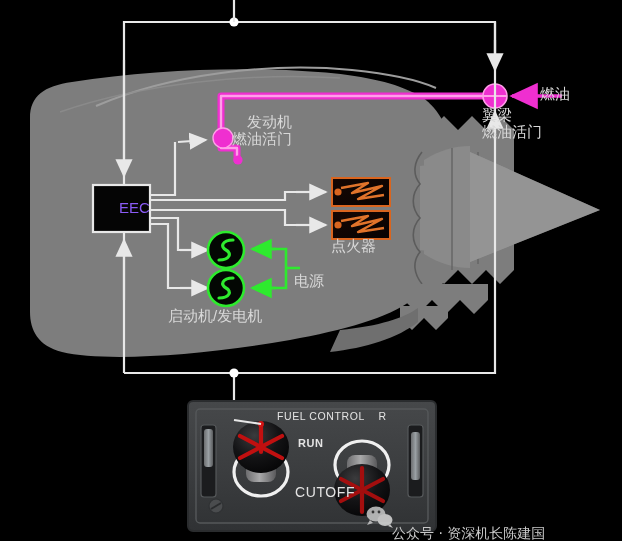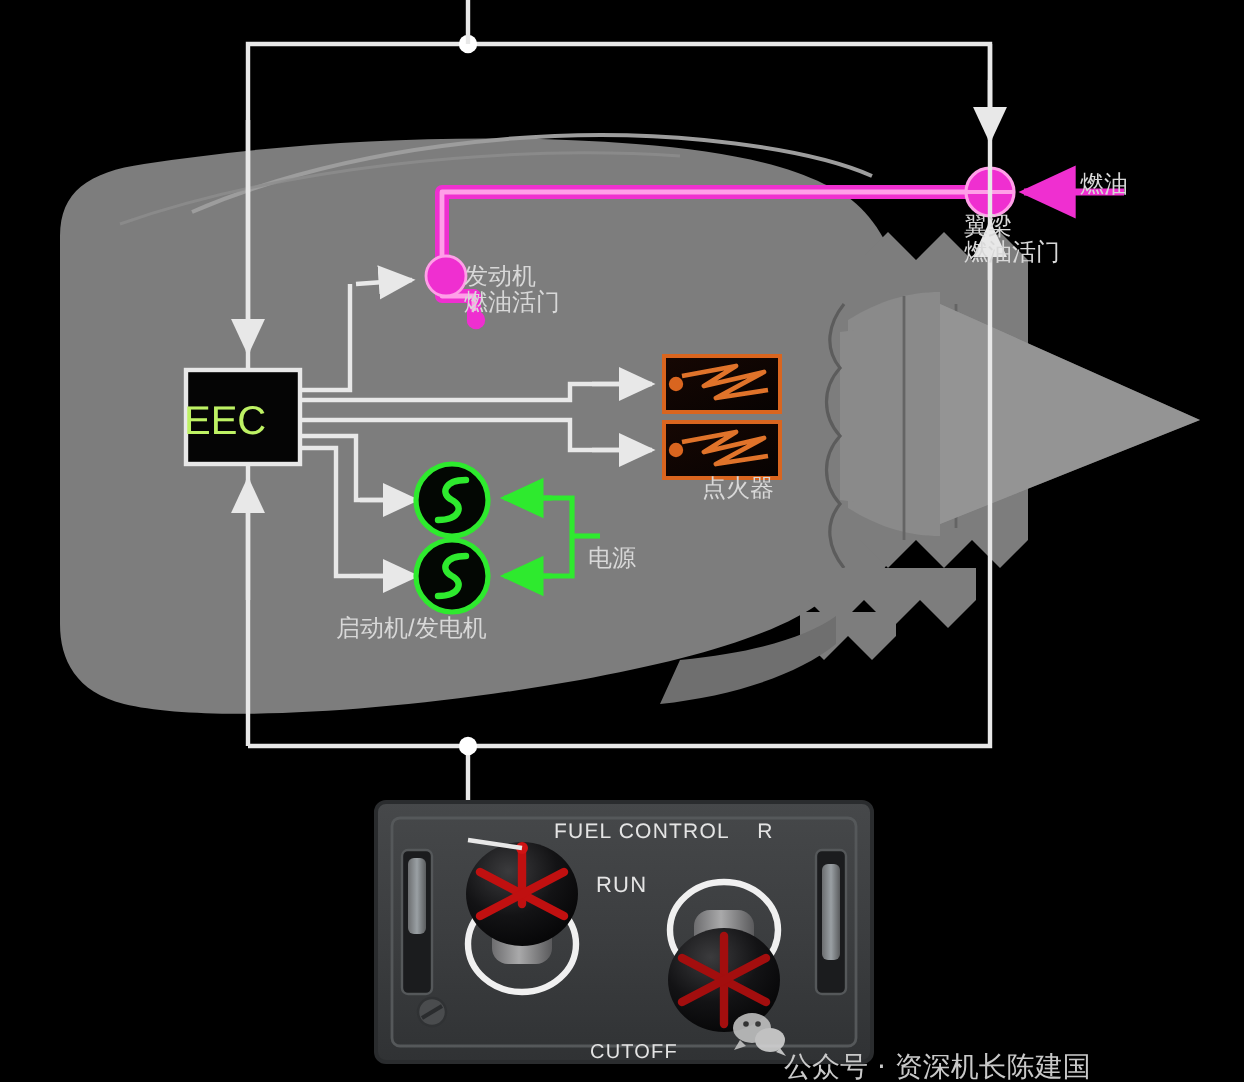--- a/index.html
+++ b/index.html
@@ -1,21 +1,21 @@
 <!DOCTYPE html>
 <html><head>
 <meta charset="utf-8">
 <style>
   html,body{margin:0;padding:0;background:#000;}
   body{width:622px;height:541px;overflow:hidden;
        font-family:"Liberation Sans","DejaVu Sans",sans-serif;}
   #stage{position:relative;width:622px;height:541px;background:#000;}
   #stage svg{position:absolute;left:0;top:0;}
   .lbl{position:absolute;color:#d8d8d8;white-space:pre;line-height:1.12;}
-  .cn{font-family:Liberation Sans, sans-serif;font-size:12px;}
+  .cn{font-family:Liberation Sans, sans-serif;font-size:15px;}
   .pnl-t{position:absolute;color:#e4e4e4;font-size:10.5px;letter-spacing:.6px;white-space:pre;}
   .wm{position:absolute;left:392px;top:505px;color:#c9c9c9;font-size:14px;
       font-family:"DejaVu Sans","Liberation Sans",sans-serif;white-space:pre;margin-top:20px;}
 </style>
 </head>
 <body>
 
 <div id="stage">
 
 <svg width="622" height="541" viewBox="0 0 622 541">
@@ -221,33 +221,33 @@
   <g opacity=".85">
     <ellipse cx="376" cy="514" rx="9.5" ry="7.5" fill="#c8c8c8"></ellipse>
     <path d="M 370,520 l -3,5 l 6,-2 Z" fill="#c8c8c8"></path>
     <ellipse cx="385" cy="520" rx="7.5" ry="6" fill="#dadada"></ellipse>
     <path d="M 390,524 l 3,4 l -5,-2 Z" fill="#dadada"></path>
     <circle cx="373" cy="512" r="1.4" fill="#3a3a3a"></circle>
     <circle cx="379" cy="512" r="1.4" fill="#3a3a3a"></circle>
   </g>
 </svg>
 
-<div class="lbl cn" style="left:232px;top:132px;"><span>发动机</span><br><span>燃油活门</span></div>
+<div class="lbl cn" style="left:232px;top:114px;text-align:right;"><span>发动机</span><br><span>燃油活门</span></div>
 
 <div class="lbl cn" style="left:540px;top:86px;">燃油</div>
 
 <div class="lbl cn" style="left:482px;top:107px;"><span>翼梁</span><br><span>燃油活门</span></div>
 
-<div class="lbl cn" style="left:351px;top:238px;">点火器</div>
+<div class="lbl cn" style="left:331px;top:238px;">点火器</div>
 
 <div class="lbl cn" style="left:168px;top:308px;text-align:right;">启动机/发电机</div>
 
 <div class="lbl cn" style="left:294px;top:273px;">电源</div>
 
-<div class="lbl" style="left:92px;top:200px;font-size:20px;color:#bef264;">EEC</div>
+<div class="lbl" style="left:119px;top:200px;font-size:15px;color:#8b5cf6;">EEC</div>
 
 <div class="pnl-t" style="left:277px;top:410px;text-align:center;">FUEL CONTROL    R</div>
-<div class="pnl-t" style="left:298px;top:437px;font-size:11px;">RUN</div>
-<div class="pnl-t" style="left:295px;top:484px;font-size:10px;margin-top:37px;">CUTOFF</div>
+<div class="pnl-t" style="left:298px;top:437px;font-size:11px;font-weight:bold;">RUN</div>
+<div class="pnl-t" style="left:295px;top:484px;font-size:14px;">CUTOFF</div>
 
 <div class="wm">公众号 · 资深机长陈建国</div>
 
 </div>
 
 </body></html>

